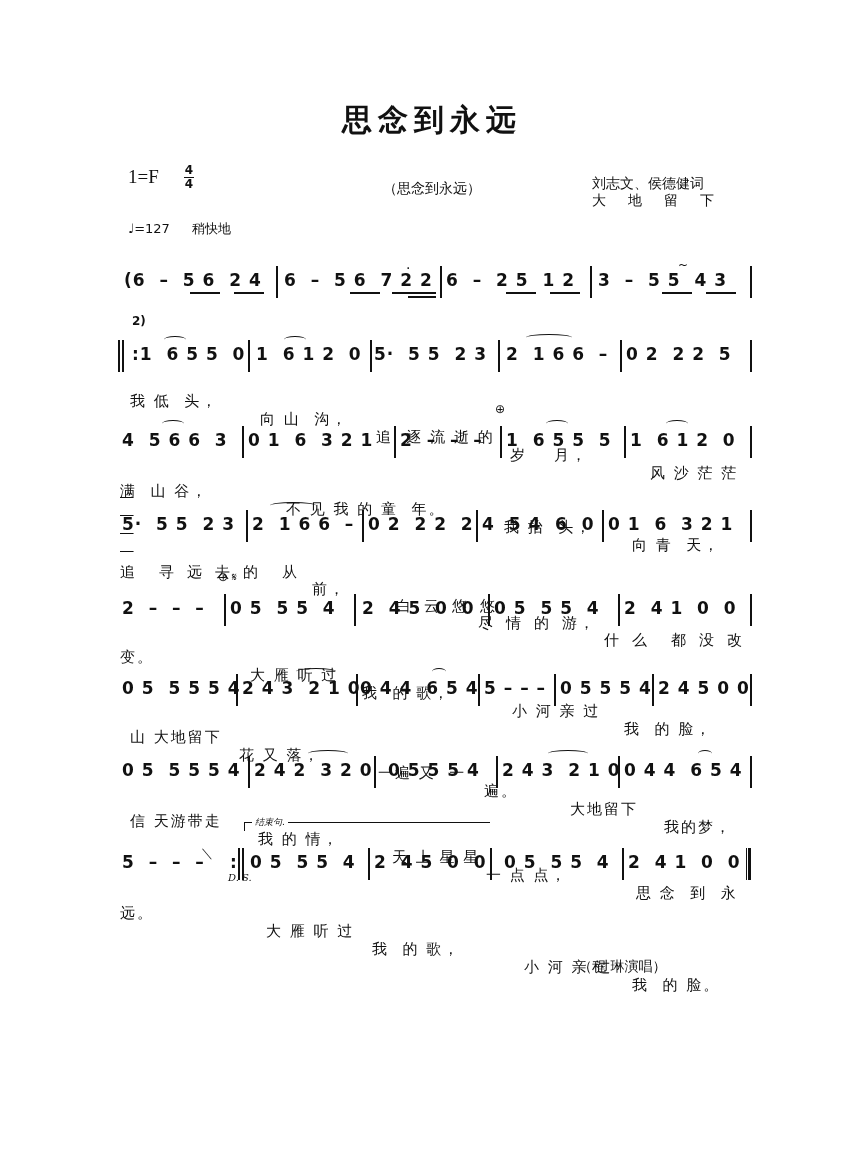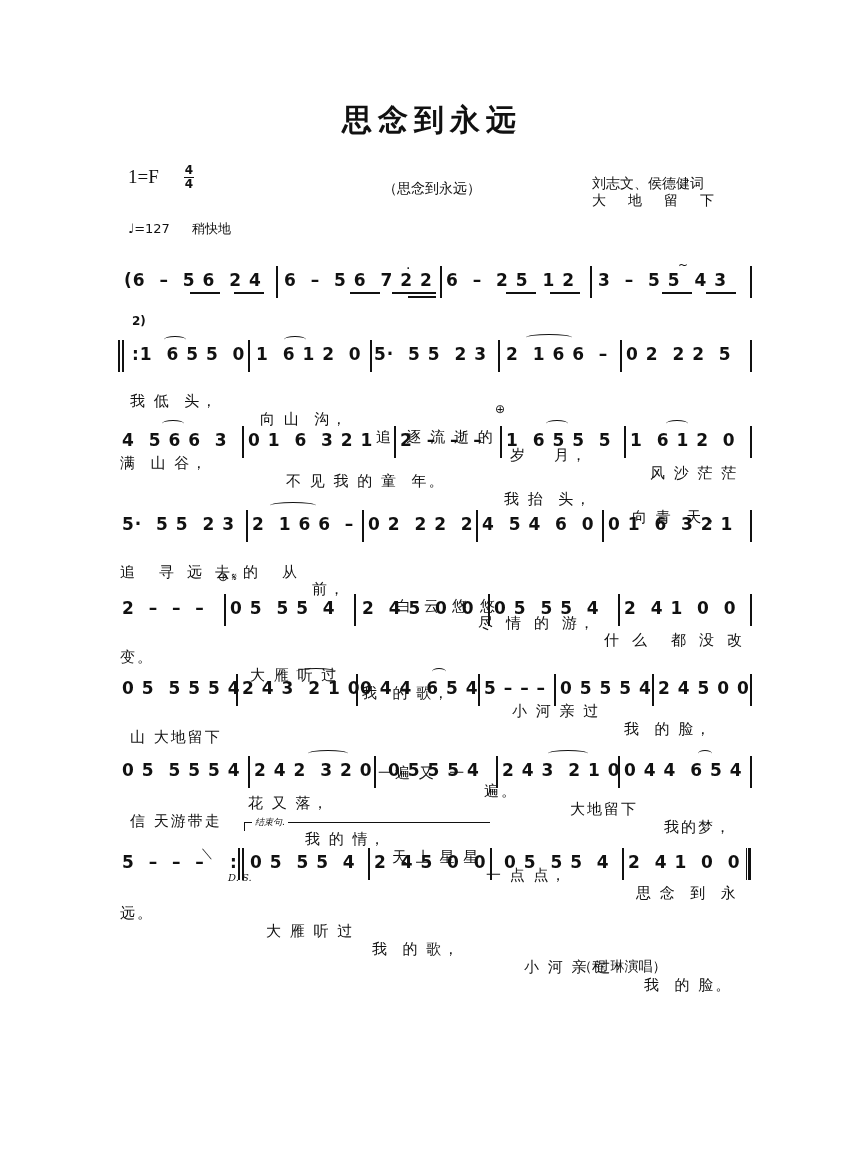--- a/index.html
+++ b/index.html
@@ -113,21 +113,21 @@
   <span class="notes" style="left:282px;">2  –  –  –</span>
   <span class="barline" style="left:382px;"></span>
   <span class="notes" style="left:388px;">1  6 5 5  5</span>
   <span class="barline" style="left:506px;"></span>
   <span class="notes" style="left:512px;">1  6 1 2  0</span>
   <span class="barline" style="left:632px;"></span>
   <span class="slur" style="left:44px;top:-2px;width:22px;"></span>
   <span class="slur" style="left:428px;top:-2px;width:22px;"></span>
   <span class="slur" style="left:548px;top:-2px;width:22px;"></span>
 </div>
-<div class="lyric" style="left:120px;top:436px;">
+<div class="lyric" style="left:120px;top:464px;text-decoration:underline;">
   <span style="position:absolute;left:0;">满  山 谷，</span>
   <span style="position:absolute;left:166px;">不 见 我 的 童  年。</span>
   <span style="position:absolute;left:384px;">我 抬  头，</span>
   <span style="position:absolute;left:512px;">向 青  天，</span>
 </div>
 
 <div class="row" style="top:506px;">
   <span class="notes" style="left:4px;">5·  5 5  2 3</span>
   <span class="barline" style="left:128px;"></span>
   <span class="notes" style="left:134px;">2  1 6 6  –</span>
@@ -180,21 +180,21 @@
   <span class="barline" style="left:436px;"></span>
   <span class="notes" style="left:442px;">0 5 5 5 4</span>
   <span class="barline" style="left:534px;"></span>
   <span class="notes" style="left:540px;">2 4 5 0 0</span>
   <span class="barline" style="left:632px;"></span>
   <span class="slur" style="left:178px;top:-2px;width:40px;"></span>
   <span class="slur" style="left:314px;top:-2px;width:14px;"></span>
 </div>
 <div class="lyric" style="left:130px;top:710px;">
   <span style="position:absolute;left:0;">山 大地留下</span>
-  <span style="position:absolute;left:118px;margin-top:48px;">花 又 落，</span>
+  <span style="position:absolute;left:109px;">花 又 落，</span>
   <span style="position:absolute;left:248px;">一遍 又  一</span>
   <span style="position:absolute;left:354px;">遍。</span>
   <span style="position:absolute;left:440px;">大地留下</span>
   <span style="position:absolute;left:534px;">我的梦，</span>
 </div>
 
 <div class="row" style="top:752px;">
   <span class="notes" style="left:4px;">0 5  5 5 5 4</span>
   <span class="barline" style="left:130px;"></span>
   <span class="notes" style="left:136px;">2 4 2  3 2 0</span>
@@ -204,21 +204,21 @@
   <span class="notes" style="left:384px;">2 4 3  2 1 0</span>
   <span class="barline" style="left:500px;"></span>
   <span class="notes" style="left:506px;">0 4 4  6 5 4</span>
   <span class="barline" style="left:632px;"></span>
   <span class="slur" style="left:190px;top:-2px;width:40px;"></span>
   <span class="slur" style="left:430px;top:-2px;width:40px;"></span>
   <span class="slur" style="left:580px;top:-2px;width:14px;"></span>
 </div>
 <div class="lyric" style="left:130px;top:794px;">
   <span style="position:absolute;left:0;">信 天游带走</span>
-  <span style="position:absolute;left:128px;margin-left:47px;">我 的 情，</span>
+  <span style="position:absolute;left:128px;">我 的 情，</span>
   <span style="position:absolute;left:262px;">天 上 星 星</span>
   <span style="position:absolute;left:356px;">一 点 点，</span>
   <span style="position:absolute;left:506px;">思 念  到  永</span>
 </div>
 
 <div class="ending">
   <span class="bracket"></span>
   <span class="lbl">结束句.</span>
 </div>
 
@@ -235,16 +235,16 @@
   <span class="notes" style="left:386px;">0 5  5 5  4</span>
   <span class="barline" style="left:504px;"></span>
   <span class="notes" style="left:510px;">2  4 1  0  0</span>
   <span class="dblthin" style="left:628px;"></span>
 </div>
 <div class="lyric" style="left:120px;top:886px;">
   <span style="position:absolute;left:0;">远。</span>
   <span style="position:absolute;left:146px;">大 雁 听 过</span>
   <span style="position:absolute;left:252px;">我  的 歌，</span>
   <span style="position:absolute;left:404px;">小 河 亲 过</span>
-  <span style="position:absolute;left:512px;margin-left:12px;">我  的 脸。</span>
+  <span style="position:absolute;left:512px;">我  的 脸。</span>
 </div>
 
 <div class="abs performer">（程 琳演唱）</div>
 
 </body></html>

